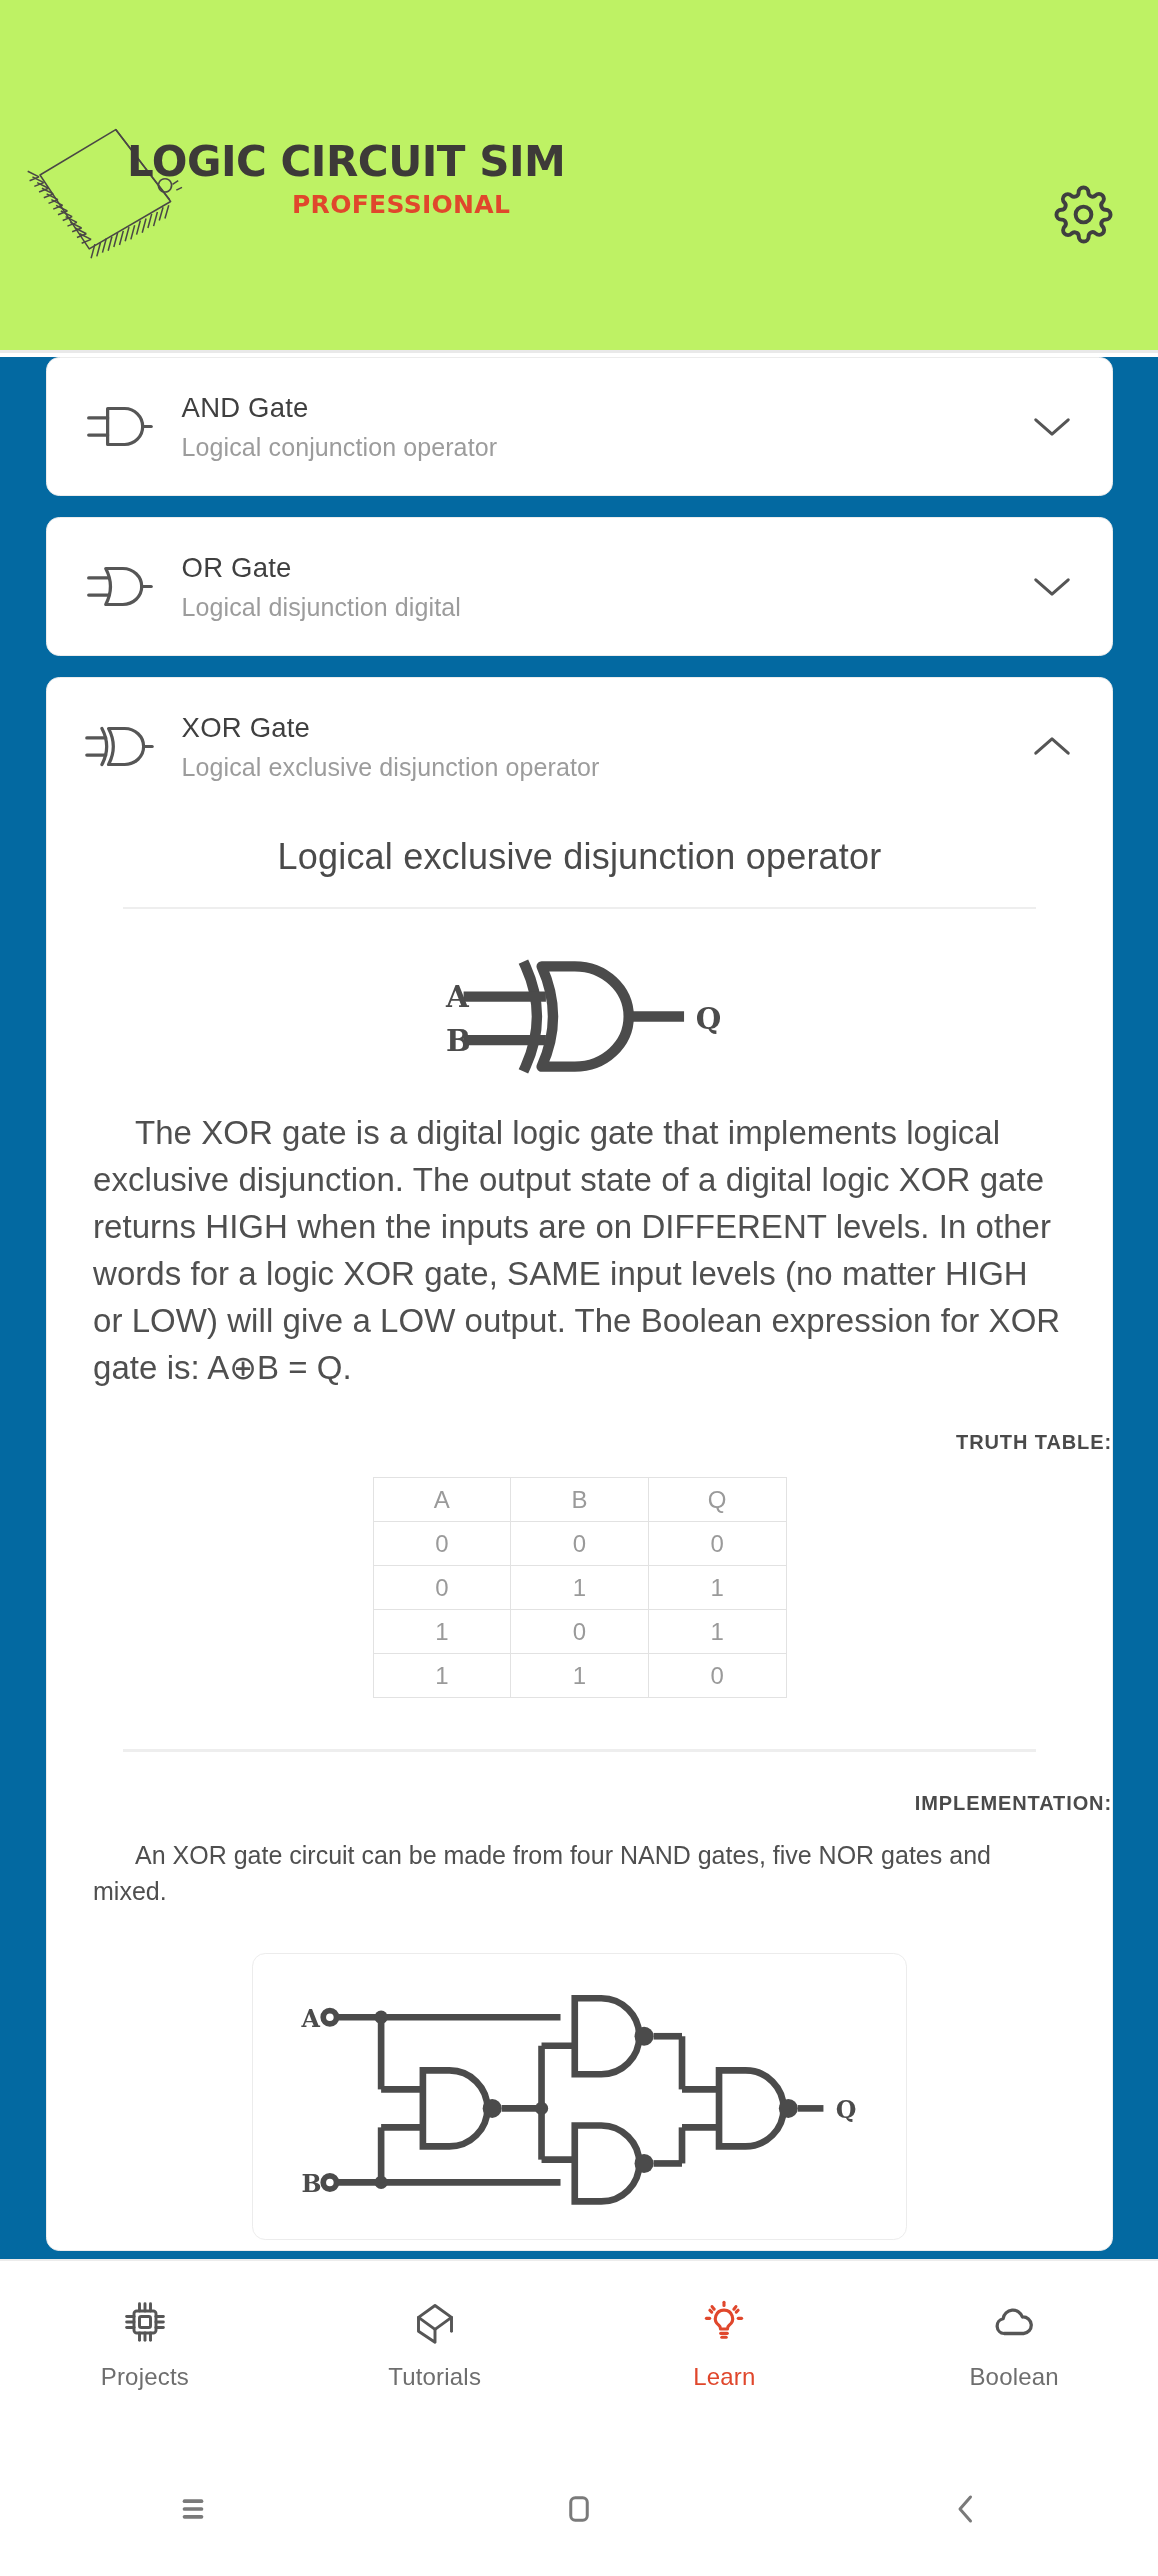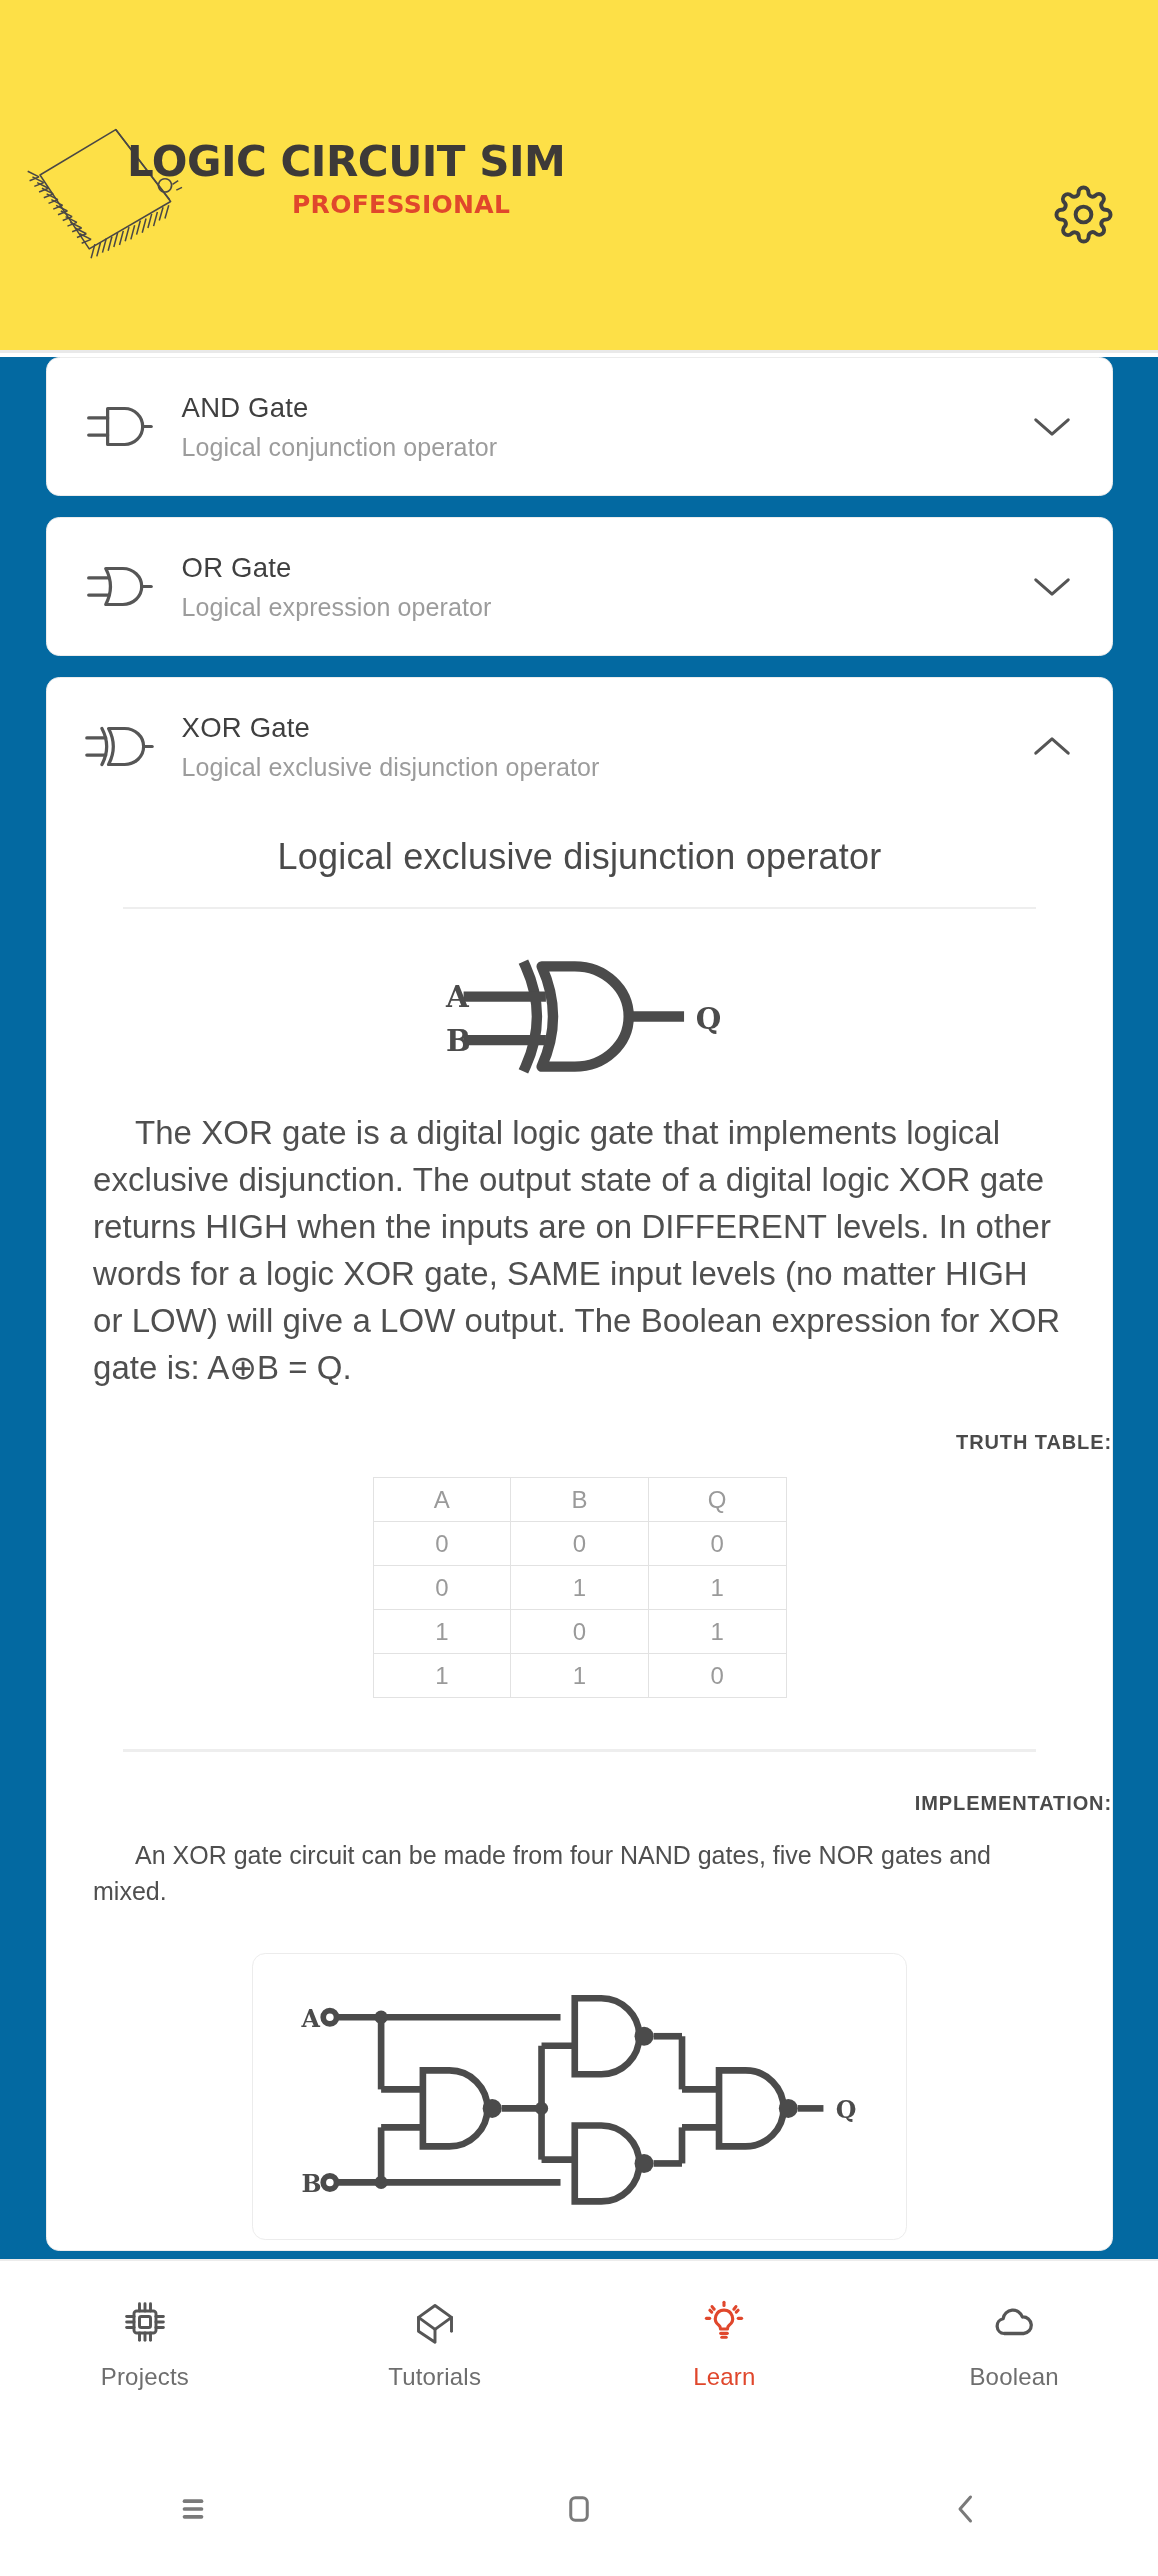--- a/index.html
+++ b/index.html
@@ -11,21 +11,21 @@
     overflow: hidden;
   }
   body { position: relative; }
 
   
   .header {
     position: absolute;
     top: 0; left: 0;
     width: 1159px;
     height: 353px;
-    background: #fde047;
+    background: #bef264;
     border-bottom: 3.8px solid #e9e9e9;
   }
   .logo-wrap {
     position: absolute;
     left: 21px;
     top: 122px;
     width: 570px;
     height: 176px;
   }
   .logo-chip { position: absolute; left: 0; top: 0; }
@@ -315,21 +315,21 @@
       <div class="acc-gate-icon">
         <svg width="72" height="59" viewBox="0 0 76 62" fill="none" stroke="#565656" stroke-width="3.4" stroke-linecap="round" stroke-linejoin="round">
           <path d="M24 12 Q34 31 24 50 L42 50 A20 19 0 0 0 42 12 Z"></path>
           <line x1="6" y1="22" x2="27" y2="22"></line>
           <line x1="6" y1="40" x2="27" y2="40"></line>
           <line x1="62" y1="31" x2="72" y2="31"></line>
         </svg>
       </div>
       <div class="acc-textblock">
         <div class="acc-title">OR Gate</div>
-        <div class="acc-sub">Logical expression operator</div>
+        <div class="acc-sub">Logical disjunction digital</div>
       </div>
       <div class="acc-chevron">
         <svg width="42" height="25" viewBox="0 0 44 26" fill="none" stroke="#555555" stroke-width="3.2" stroke-linecap="round" stroke-linejoin="round">
           <polyline points="5,6 22,21 39,6"></polyline>
         </svg>
       </div>
     </div>
   </div>
 
   <div class="card">

